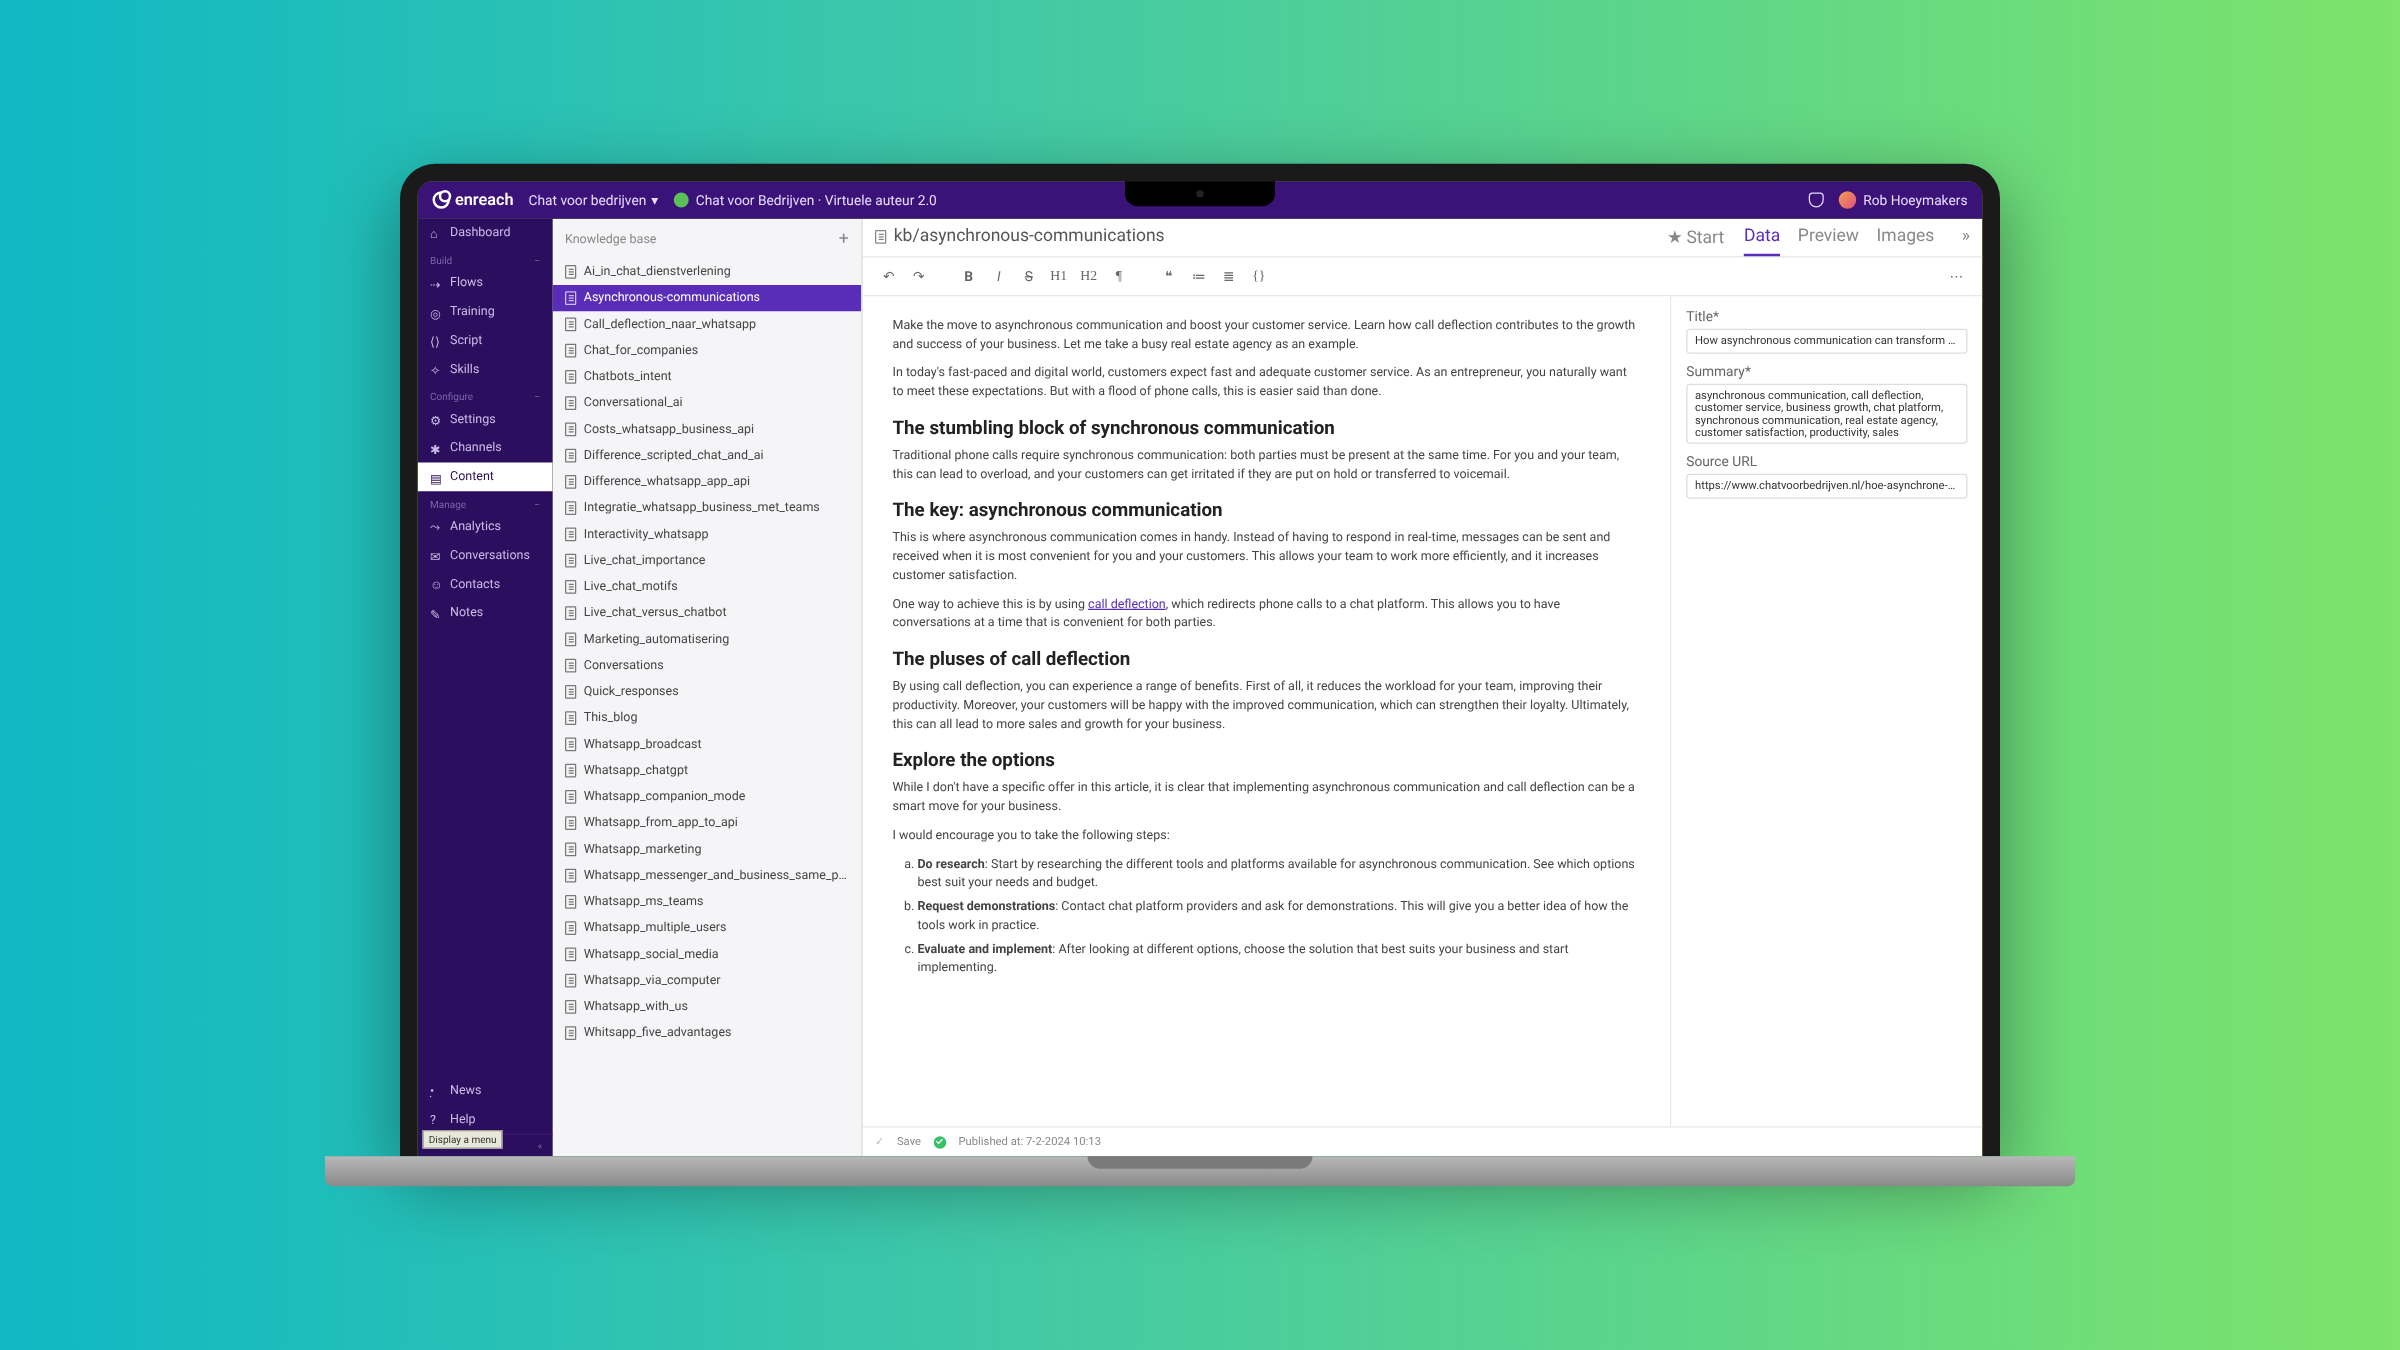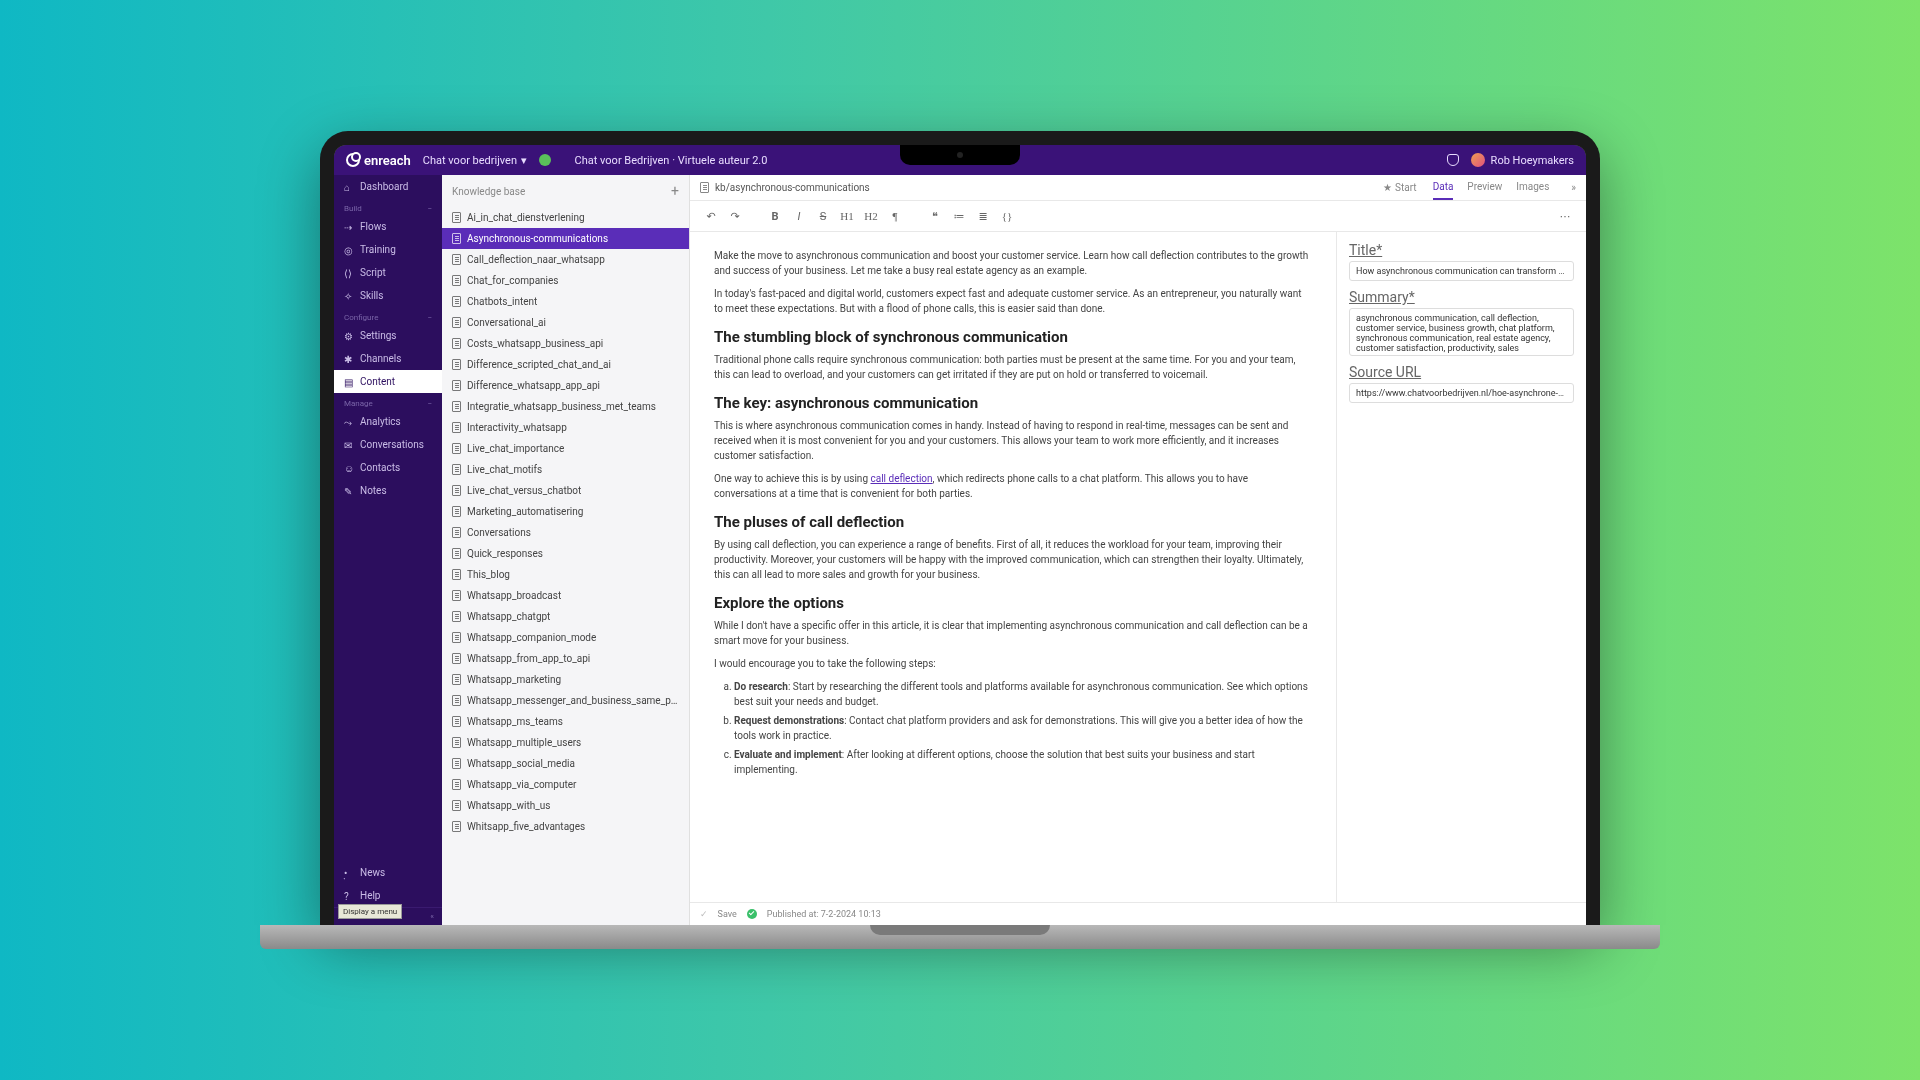--- a/index.html
+++ b/index.html
@@ -10,21 +10,21 @@
 .notch::after{ content:''; width:6px; height:6px; background:#222; border-radius:50%; }
 .screen { width: 100%; height: 780px; background: #4d7c0f; display: flex; flex-direction: column; overflow: hidden; border-radius: 12px 12px 0 0; }
 .base { height: 24px; background: linear-gradient(180deg,#b8b8b8,#8a8a8a); border-radius: 0 0 6px 6px; position:relative; margin: 0 -60px; }
 .base::after{ content:''; position:absolute; left:50%; transform:translateX(-50%); top:0; width:180px; height:10px; background:#7a7a7a; border-radius:0 0 12px 12px; }
 
 .topbar { background: #3a1278; color: #e8dcff; height: 30px; display: flex; align-items: center; padding: 0 12px; font-size: 11px; gap: 12px; flex-shrink:0; }
 .logo { display:flex; align-items:center; gap:4px; font-weight:600; color:#fff; font-size:13px; }
 .logo-mark { width:14px; height:14px; border:2px solid #fff; border-radius:50%; position:relative; }
 .logo-mark::after{ content:''; position:absolute; width:6px; height:6px; border:2px solid #fff; border-radius:50%; top:-3px; right:-3px; background:#3a1278; }
 .proj-select { display:flex; align-items:center; gap:4px; cursor:pointer; }
-.crumb { display:flex; align-items:center; gap:24px; }
+.crumb { display:flex; align-items:center; gap:6px; }
 .avatar-sm { width:12px; height:12px; border-radius:50%; background:#5ac05a; }
 .topbar-spacer { flex:1; }
 .bell,.user { display:flex; align-items:center; gap:6px; }
 .bell-icon{ width:12px; height:12px; border:1.5px solid #e8dcff; border-radius:3px 3px 6px 6px; }
 .user-av{ width:14px; height:14px; border-radius:50%; background:linear-gradient(135deg,#f0a050,#e05080); }
 
 .body { flex:1; display:flex; overflow:hidden; }
 .sidebar { width:108px; background:#2c0e5e; color:#c9bce6; display:flex; flex-direction:column; font-size:10px; flex-shrink:0; }
 .side-item{ display:flex; align-items:center; gap:6px; padding:6px 10px; cursor:pointer; }
 .side-item.active{ background:#fff; color:#2c0e5e; }
@@ -37,39 +37,39 @@
 .kb-panel{ width:248px; background:#f5f5f7; border-right:1px solid #e0e0e0; display:flex; flex-direction:column; flex-shrink:0; }
 .kb-head{ display:flex; justify-content:space-between; align-items:center; padding:8px 10px; font-size:10px; color:#888; }
 .kb-add{ font-size:14px; color:#888; cursor:pointer; }
 .kb-list{ flex:1; overflow:auto; }
 .kb-item{ display:flex; align-items:flex-start; gap:6px; padding:5px 10px; font-size:10px; color:#444; cursor:pointer; }
 .kb-item.active{ background:#5a2db8; color:#fff; }
 .doc-icn{ width:9px; height:11px; border:1px solid currentColor; border-radius:1px; position:relative; flex-shrink:0; opacity:.7; }
 .doc-icn::before{ content:''; position:absolute; top:2px; left:1.5px; right:1.5px; height:1px; background:currentColor; box-shadow:0 2px 0 currentColor, 0 4px 0 currentColor; }
 
 .editor{ flex:1; display:flex; flex-direction:column; background:#fff; overflow:hidden; }
-.ed-head{ display:flex; align-items:center; border-bottom:1px solid #e8e8e8; font-size:10px; }
+.ed-head{ display:flex; align-items:flex-start; border-bottom:1px solid #e8e8e8; font-size:14px; }
 .ed-crumb{ display:flex; align-items:center; gap:6px; padding:6px 10px; color:#555; flex:1; }
 .ed-tabs{ display:flex; gap:14px; padding:0 12px; }
 .ed-tab{ padding:6px 0; color:#888; cursor:pointer; }
 .ed-tab.active{ color:#5a2db8; border-bottom:2px solid #5a2db8; }
 .ed-star{ padding:6px 4px; color:#888; cursor:pointer; display:flex; align-items:center; gap:3px; }
 .ed-close{ padding:6px 10px; color:#888; cursor:pointer; }
 .toolbar{ display:flex; align-items:center; gap:2px; padding:4px 10px; border-bottom:1px solid #e8e8e8; }
 .tbtn{ width:22px; height:22px; display:flex; align-items:center; justify-content:center; font-size:11px; color:#666; cursor:pointer; border-radius:3px; font-family:Georgia,serif; }
 .ed-body{ flex:1; display:flex; overflow:hidden; }
 .content{ flex:1; overflow:auto; padding:16px 24px; }
 .content h1{ font-size:20px; font-weight:700; color:#222; margin-bottom:10px; line-height:1.25; }
 .content h2{ font-size:15px; font-weight:700; color:#222; margin:12px 0 6px; }
 .content p{ font-size:10px; color:#444; line-height:1.5; margin-bottom:8px; }
 .content a{ color:#5a2db8; }
 .content ol{ padding-left:20px; font-size:10px; color:#444; line-height:1.5; }
 .content ol li{ margin-bottom:4px; }
 .meta{ width:250px; border-left:1px solid #e8e8e8; padding:10px 12px; font-size:10px; display:flex; flex-direction:column; gap:8px; overflow:auto; }
-.meta label{ font-size:14px; color:#666; display:block; margin-bottom:3px;text-decoration:underline; }
+.meta label{ font-size:11px; color:#666; display:block; margin-bottom:3px; }
 .meta .field{ border:1px solid #ddd; border-radius:3px; padding:4px 6px; font-size:9px; color:#333; background:#fff; min-height:20px; overflow:hidden; text-overflow:ellipsis; white-space:nowrap; }
 .meta .field.multi{ white-space:normal; height:48px; }
 .footer{ border-top:1px solid #e8e8e8; padding:6px 10px; display:flex; align-items:center; gap:10px; font-size:9px; color:#888; }
 .check{ width:10px; height:10px; border-radius:50%; background:#3ac06a; display:inline-block; position:relative; }
 .check::after{ content:''; position:absolute; left:2px; top:2px; width:4px; height:2px; border-left:1.5px solid #fff; border-bottom:1.5px solid #fff; transform:rotate(-45deg); }
 .save-chk{ color:#bbb; }
 .star{ color:#888; }
 </style>
 </head>
 <body>

